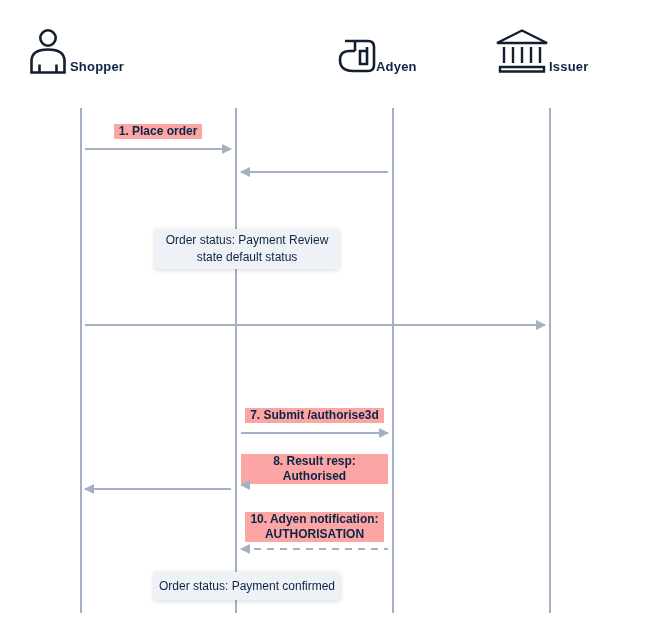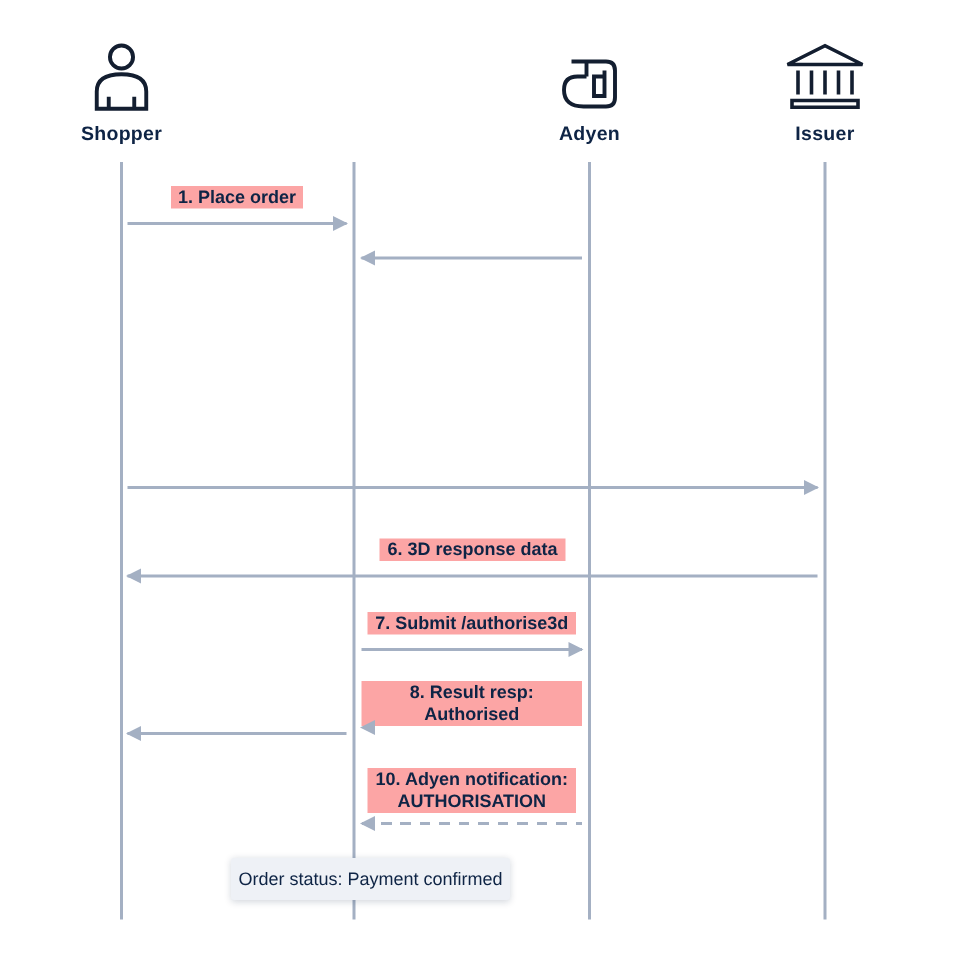--- a/index.html
+++ b/index.html
@@ -7,21 +7,21 @@
     --line:#a4b0c3;
     --icon:#131e30;
     --notebg:#eef1f6;
   }
   *{box-sizing:border-box;margin:0;padding:0}
   body{background:#fff;font-family:"Liberation Sans", sans-serif;}
   .stage{position:relative;width:648px;height:637px;background:#fff;overflow:hidden}
 
   .lifeline{position:absolute;top:108px;height:505px;width:2px;background:var(--line);z-index:0}
 
-  .actor{position:absolute;top:24px;width:110px;display:flex;flex-direction:column;align-items:center;z-index:1}
+  .actor{position:absolute;top:24px;width:110px;display:flex;flex-direction:row;align-items:flex-end;z-index:1}
   .actor-icon{height:50px;display:flex;align-items:flex-end;justify-content:center;color:var(--icon)}
   .actor-label{margin-top:7px;font-size:13px;font-weight:700;color:var(--navy);letter-spacing:.2px}
 
   .msg{position:absolute;display:flex;flex-direction:column;justify-content:space-between;align-items:center;z-index:2}
   .msg-label{font-size:12px;font-weight:600;color:var(--navy);line-height:15px;text-align:center;white-space:pre-line;background:#fca5a5;padding:0 5px}
   .arrow{position:relative;width:100%;height:2px;background:var(--line)}
   .arrow.dashed{background:repeating-linear-gradient(90deg,var(--line) 0 7px,transparent 7px 13px)}
   .head{position:absolute;top:-4px;width:0;height:0;border-top:5px solid transparent;border-bottom:5px solid transparent}
   .arrow.right .head{right:-1px;border-left:10px solid var(--line)}
   .arrow.left .head{left:-1px;border-right:10px solid var(--line)}
@@ -81,34 +81,30 @@
       </div>
   </div>
 
 
   <div class="msg" style="left:241px;top:171px;width:147px;height:38px">
     <div class="arrow left">
         <span class="head"></span>
       </div>
   </div>
 
+  <div class="note" style="left:155px;top:229px;width:184px;height:40px">Order status: Payment Review
+state default status</div>
 
 
   <div class="msg" style="left:85px;top:324px;width:460px;height:26px">
     <div class="arrow right">
         <span class="head"></span>
       </div>
   </div>
 
-  <div class="msg" style="left:85px;top:359px;width:460px;height:26px">
-    <div class="msg-label">6. 3D response data</div>
-    <div class="arrow left">
-        <span class="head"></span>
-      </div>
-  </div>
 
   <div class="msg" style="left:241px;top:408px;width:147px;height:26px">
     <div class="msg-label">7. Submit /authorise3d</div>
     <div class="arrow right">
         <span class="head"></span>
       </div>
   </div>
 
   <div class="msg" style="left:241px;top:454px;width:147px;height:26px">
     <div class="msg-label">8. Result resp: Authorised</div>

